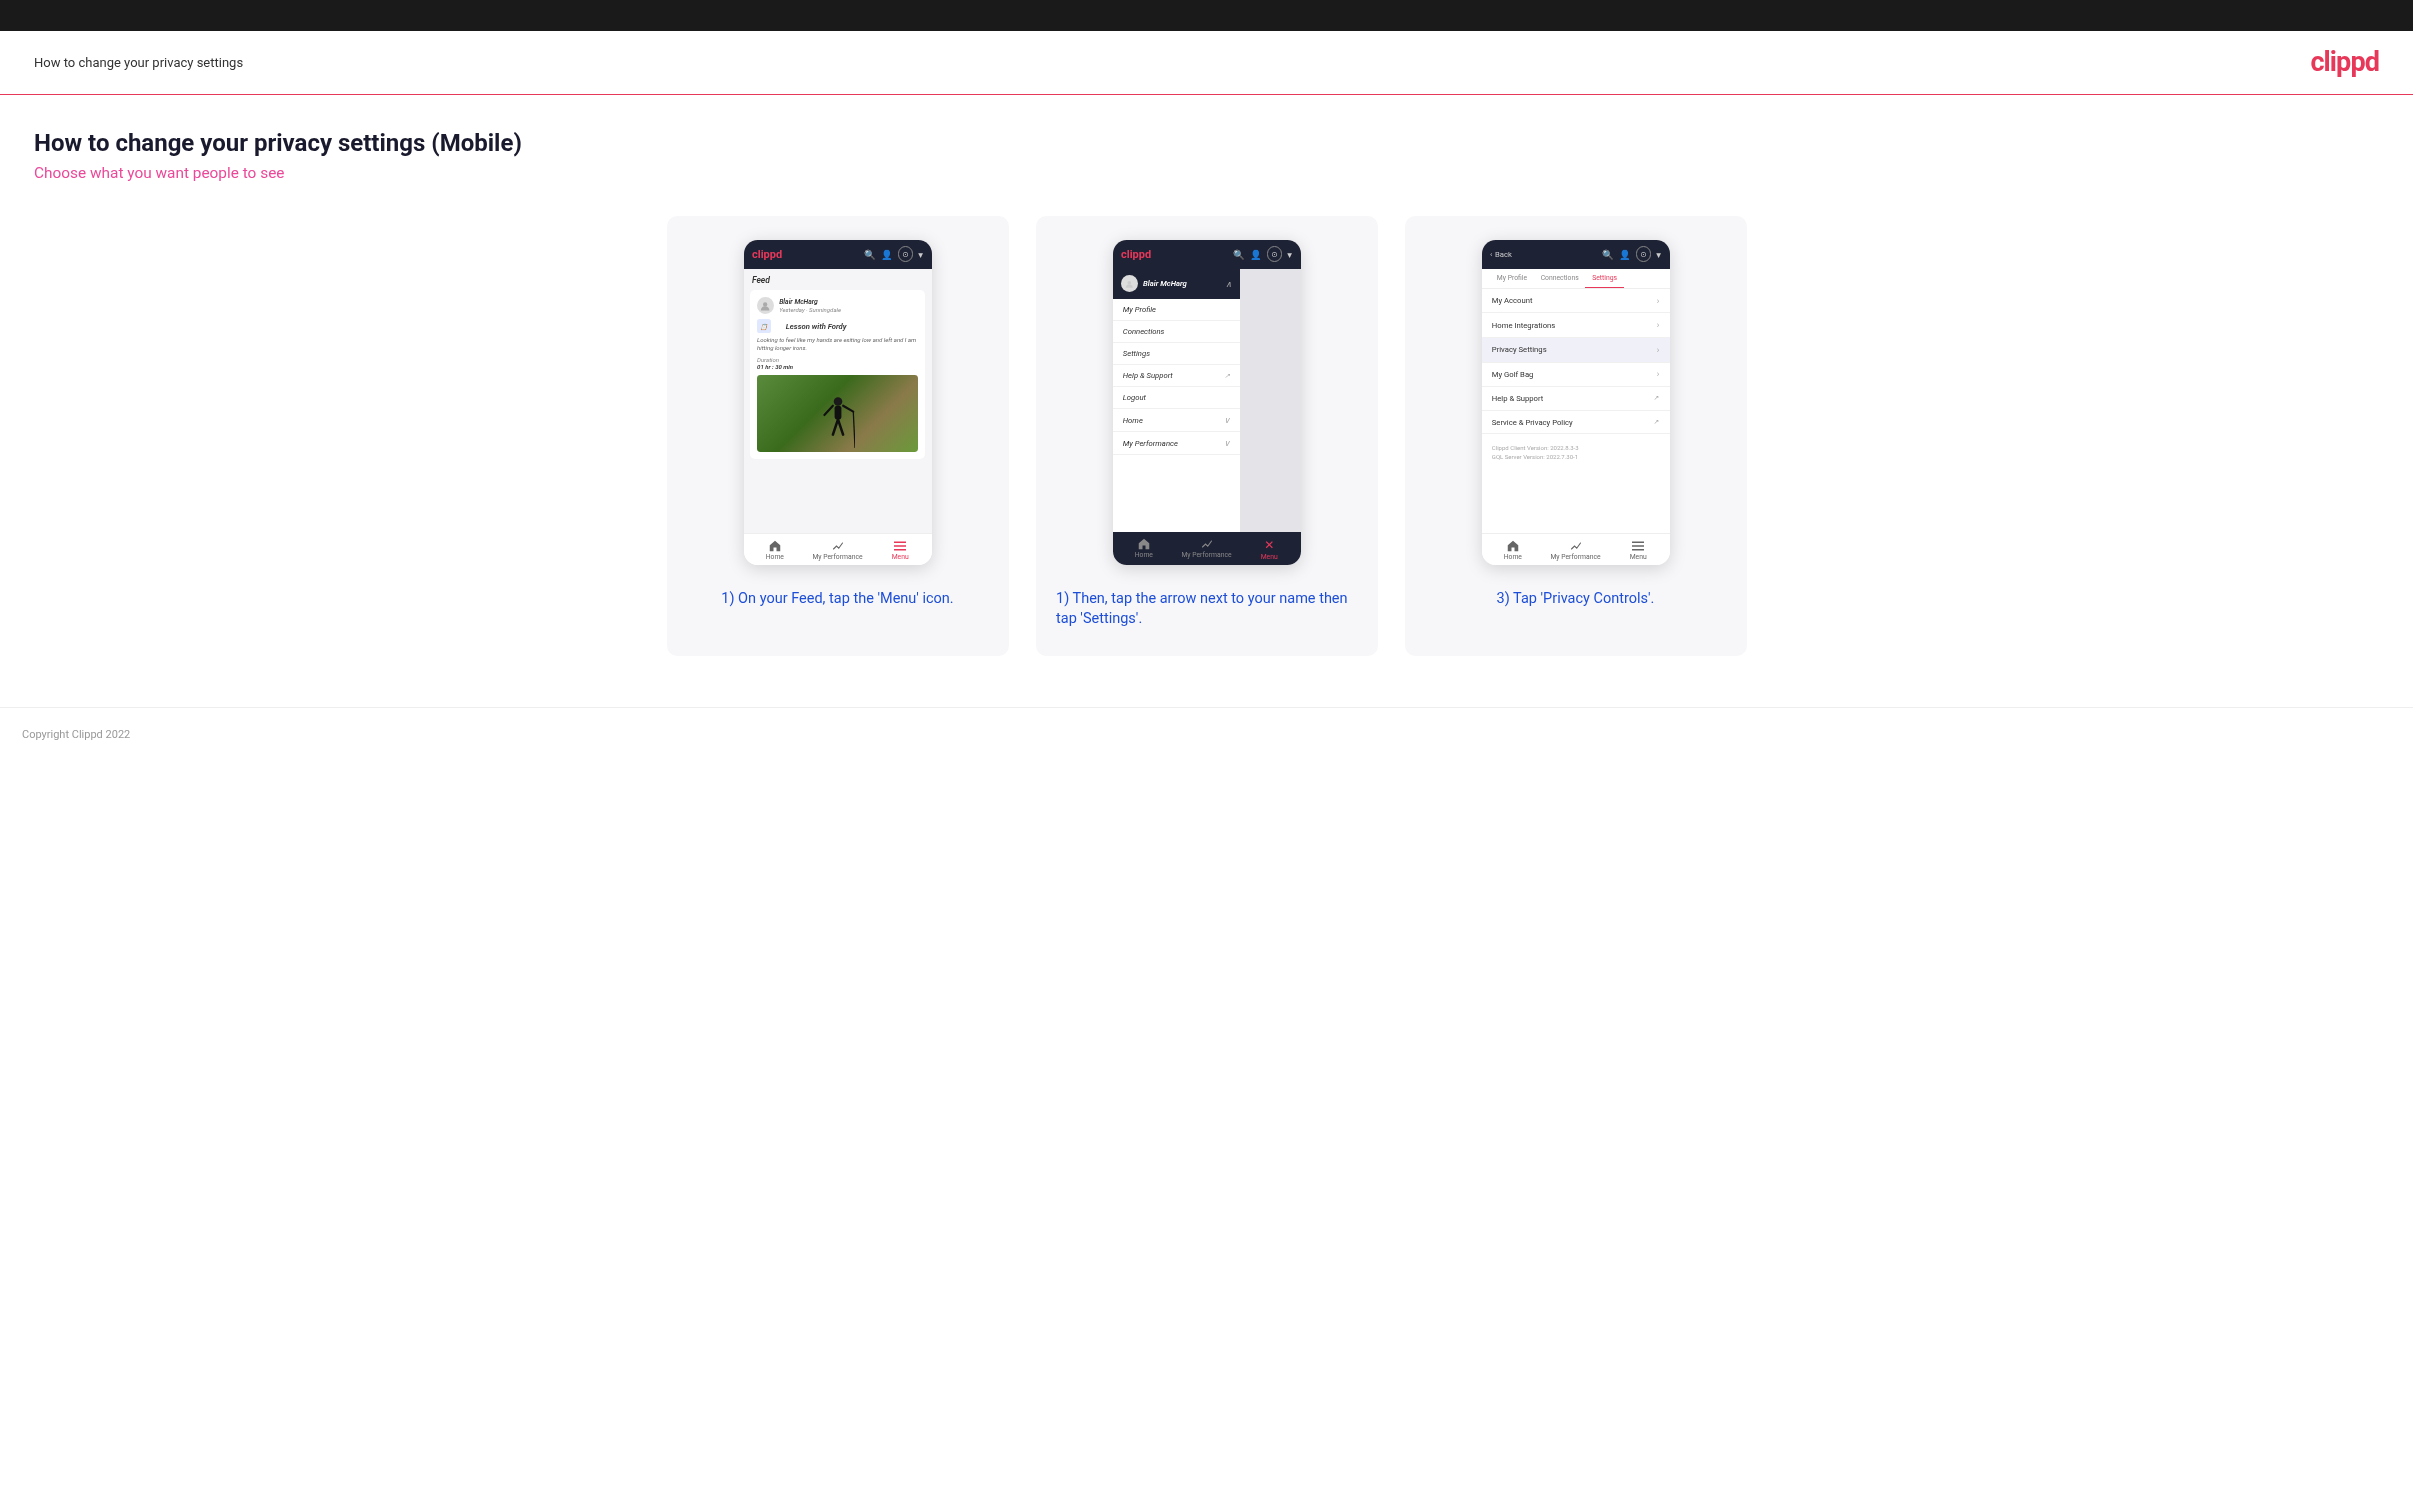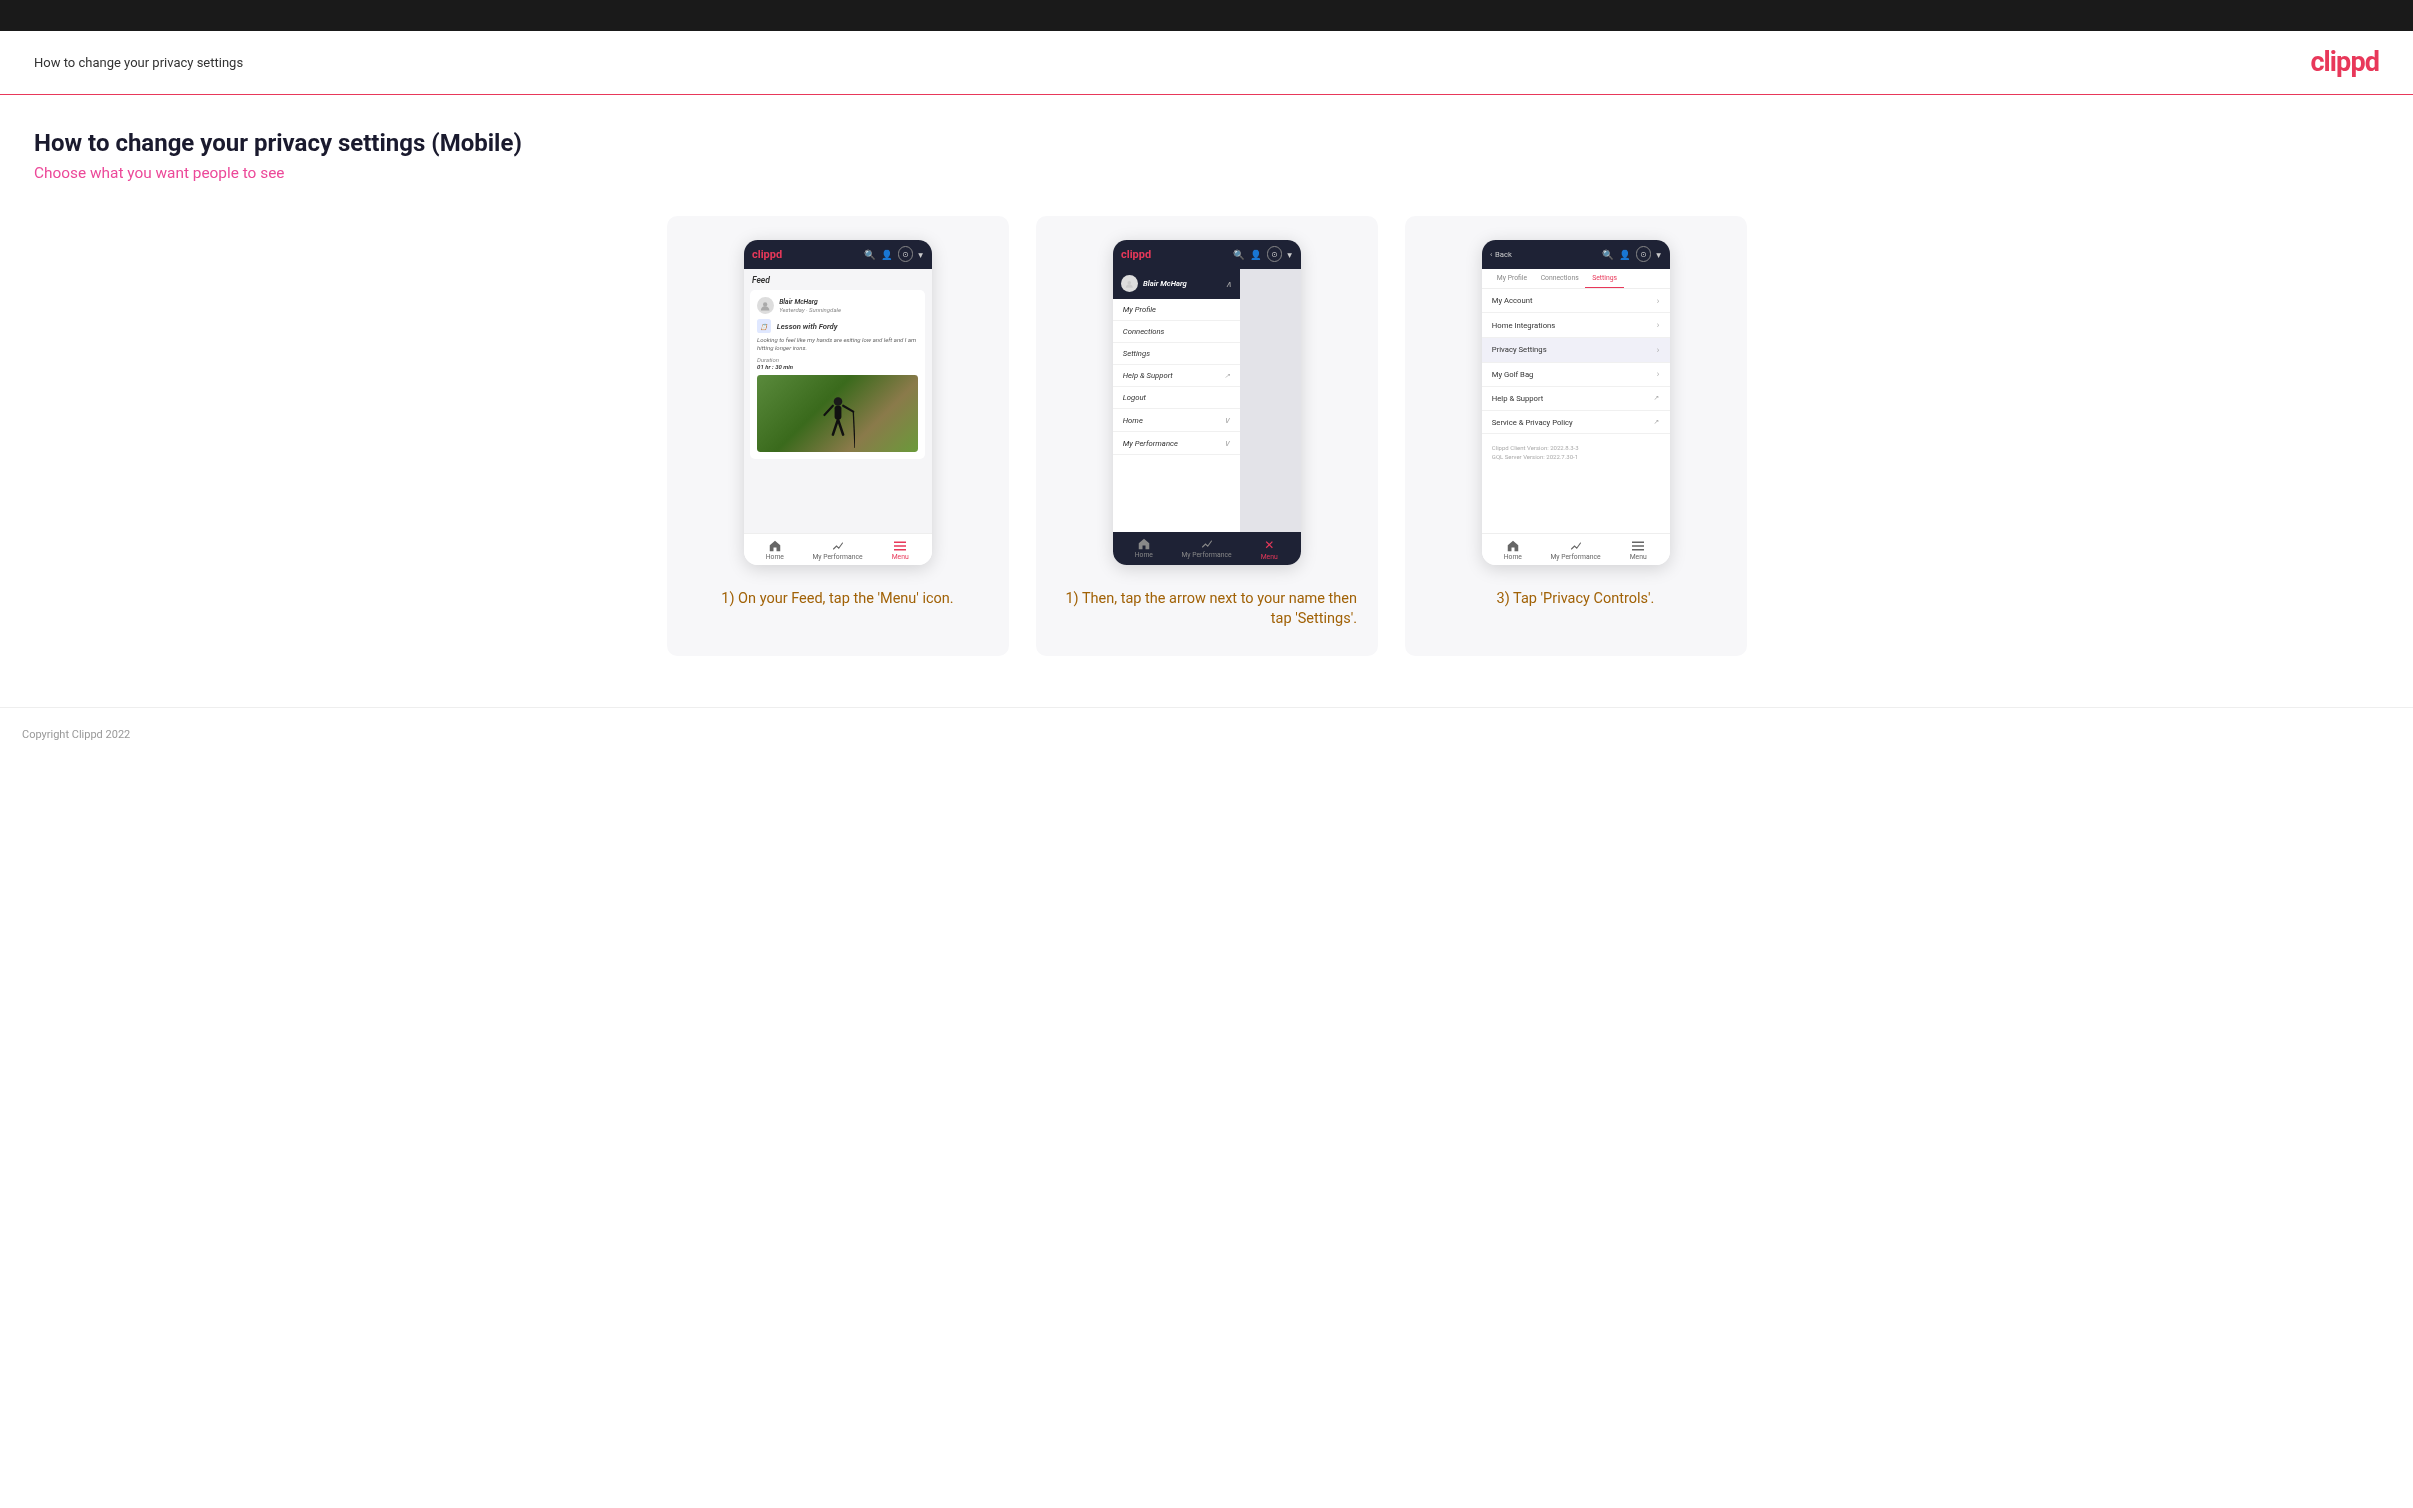--- a/index.html
+++ b/index.html
@@ -188,21 +188,21 @@
       font-weight: 600;
       color: #333;
     }
     .feed-user-sub {
       color: #888;
       font-size: 6px;
     }
     .feed-lesson-row {
       display: flex;
       align-items: center;
-      gap: 6px;
+      gap: 15px;
       margin-bottom: 3.4px;
     }
     .lesson-icon {
       width: 13.7px;
       height: 13.7px;
       background: #e0e8ff;
       border-radius: 2.6px;
       display: flex;
       align-items: center;
       justify-content: center;
@@ -390,22 +390,22 @@
     .settings-version {
       padding: 8.5px 10.3px;
       font-size: 6px;
       color: #aaa;
       line-height: 1.5;
     }
 
     
     .step-caption {
       font-size: 14.5px;
-      color: #a16207;
-      text-align: right;
+      color: #1d4ed8;
+      text-align: left;
       line-height: 1.4;
     }
 
     
     .footer {
       padding: 17px 22px;
       border-top: 0.9px solid #eee;
     }
     .footer-text {
       font-size: 11px;

